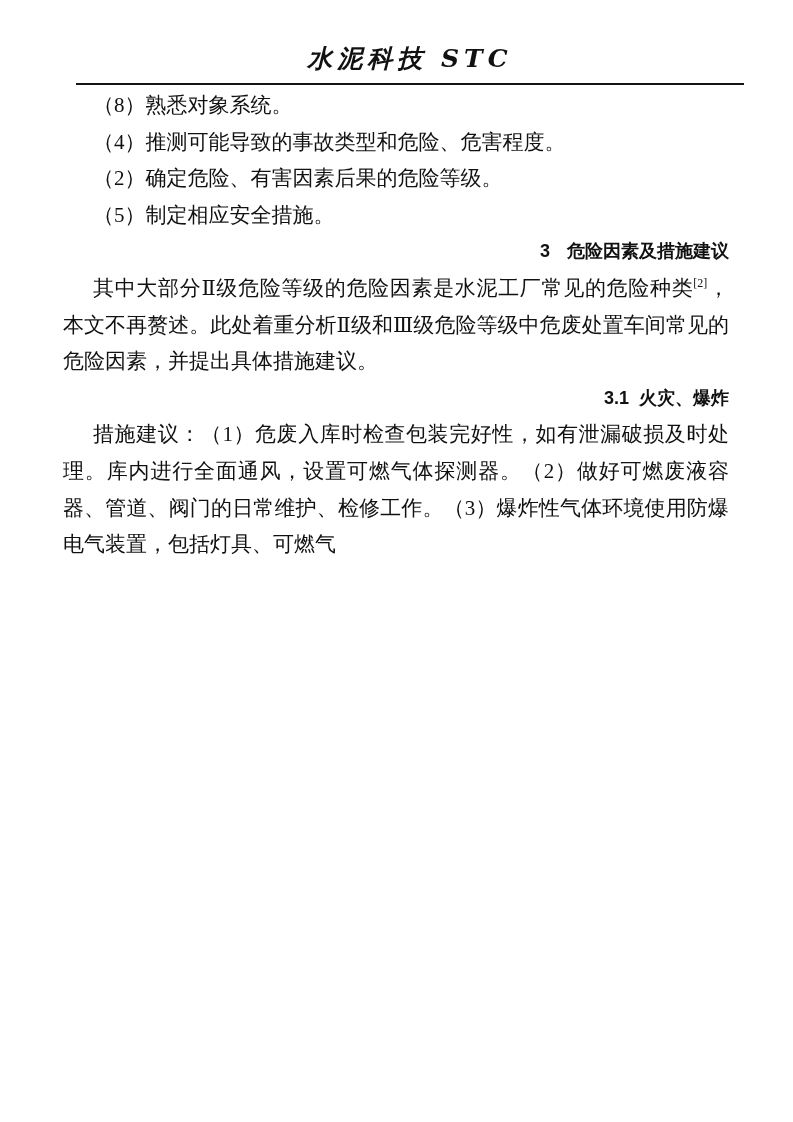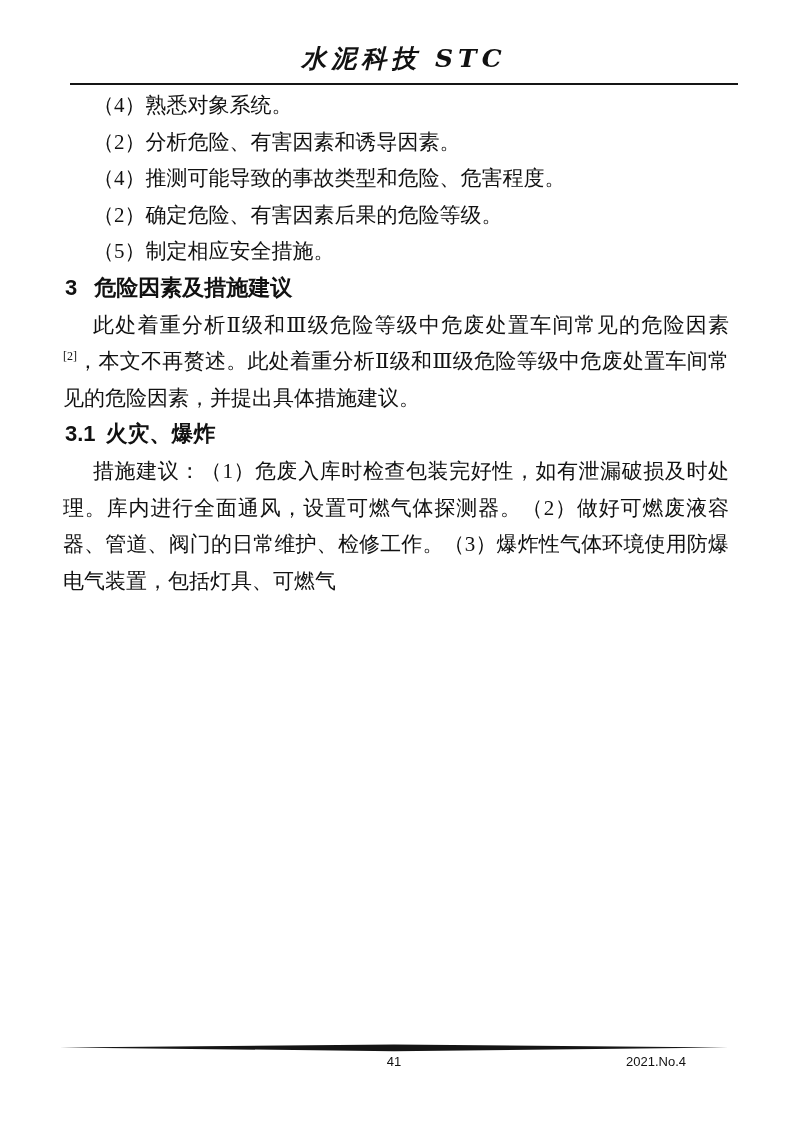--- a/index.html
+++ b/index.html
@@ -14,21 +14,21 @@
     background: #ffffff;
     color: #111111;
     font-family: "Liberation Serif", "DejaVu Serif", serif;
     overflow: hidden;
   }
 
   
   .header {
     position: absolute;
     top: 0;
-    left: 70px;
+    left: 76px;
     width: 668px;
   }
   .journal-title {
     margin-top: 44px;
     text-align: center;
     font-size: 25px;
     line-height: 30px;
     letter-spacing: 5px;
     font-style: italic;
     font-weight: 600;
@@ -49,25 +49,25 @@
     font-size: 21px;
     line-height: 36.6px;
     text-align: justify;
   }
   .content p {
     margin: 0;
     text-indent: 30px;
   }
   .content h2, .content h3 {
     margin: 0;
-    font-size: 22px;
+    font-size: 18px;
     line-height: 36.6px;
     font-weight: bold;
     font-family: "Liberation Sans", "DejaVu Sans", sans-serif;
-    text-align: left;
+    text-align: right;
     text-indent: 2px;
   }
   .content h2 .sec-num { margin-right: 17px; }
   .content h3 .sec-num { margin-right: 10px; }
   sup.cite {
     font-size: 12px;
     line-height: 0;
     vertical-align: super;
   }
 
@@ -107,46 +107,36 @@
 
 <div class="page">
 
   <header class="header">
     <div class="journal-title">水泥科技 STC</div>
     <div class="header-rule"></div>
   </header>
 
   <main class="content">
 
-    <p>（4）熟悉对象系统。</p>
-    <p>（2）分析危险、有害因素和诱导因素。</p>
+    <p>（8）熟悉对象系统。</p>
     <p>（4）推测可能导致的事故类型和危险、危害程度。</p>
     <p>（2）确定危险、有害因素后果的危险等级。</p>
     <p>（5）制定相应安全措施。</p>
 
 
     <h2>
       <span class="sec-num">3</span><span>危险因素及措施建议</span>
     </h2>
 
 
-    <p><span>此处着重分析Ⅱ级和Ⅲ级危险等级中危废处置车间常见的危险因素</span><sup class="cite">[2]</sup><span>，本文不再赘述。此处着重分析Ⅱ级和Ⅲ级危险等级中危废处置车间常见的危险因素，并提出具体措施建议。</span></p>
+    <p><span>其中大部分Ⅱ级危险等级的危险因素是水泥工厂常见的危险种类</span><sup class="cite">[2]</sup><span>，本文不再赘述。此处着重分析Ⅱ级和Ⅲ级危险等级中危废处置车间常见的危险因素，并提出具体措施建议。</span></p>
 
     <h3>
       <span class="sec-num">3.1</span><span>火灾、爆炸</span>
     </h3>
 
 
     <p>措施建议：（1）危废入库时检查包装完好性，如有泄漏破损及时处理。库内进行全面通风，设置可燃气体探测器。（2）做好可燃废液容器、管道、阀门的日常维护、检修工作。（3）爆炸性气体环境使用防爆电气装置，包括灯具、可燃气</p>
 
   </main>
 
-  <footer class="footer">
-    <svg class="footer-rule-svg" viewBox="0 0 668 8" preserveAspectRatio="none" xmlns="http://www.w3.org/2000/svg">
-      <polygon points="0,3.4 334,0.4 668,3.4 334,7.2" fill="#151515"></polygon>
-    </svg>
-    <div class="footer-row">
-      <span class="page-num">41</span>
-      <span class="issue">2021.No.4</span>
-    </div>
-  </footer>
 
 </div>
 
 </body></html>

